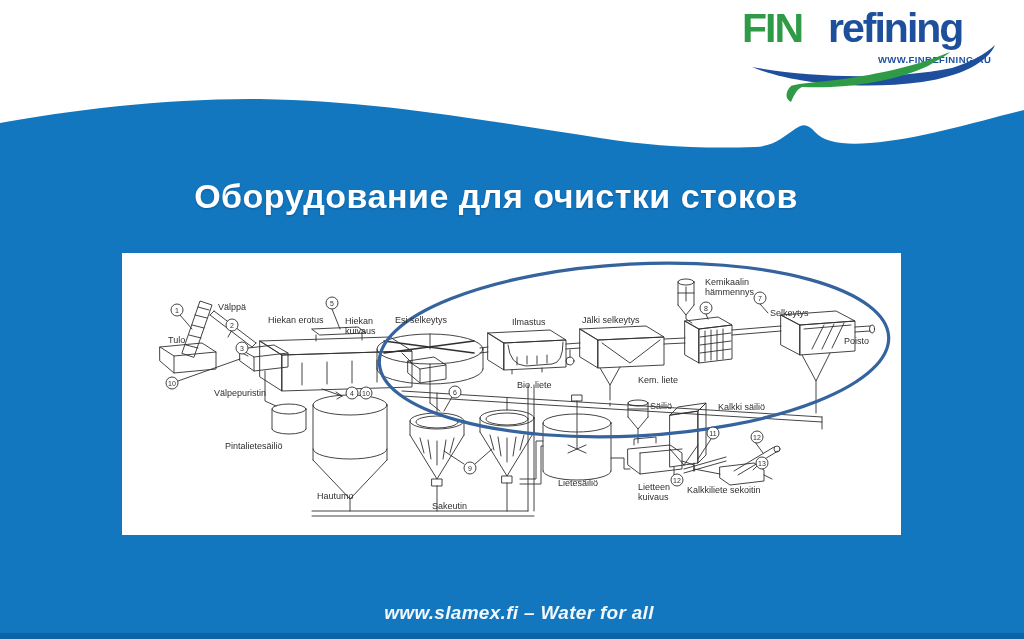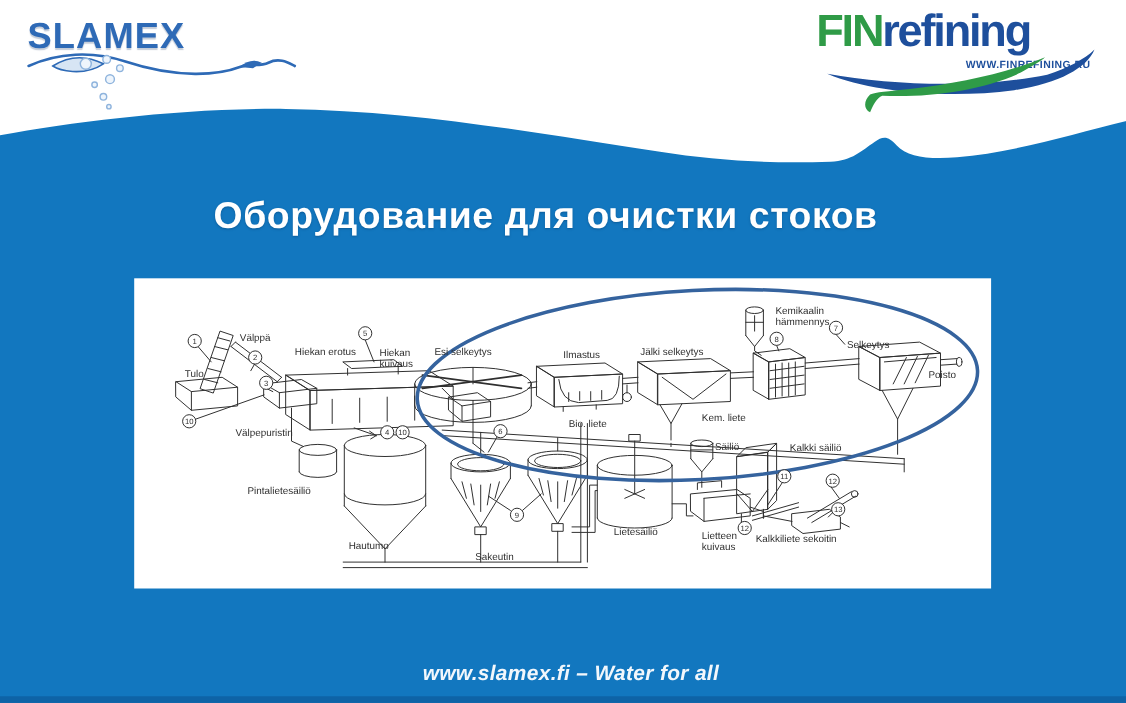--- a/index.html
+++ b/index.html
@@ -15,21 +15,21 @@
   .bottom-strip{position:absolute;left:0;bottom:0;width:1024px;height:6px;background:var(--strip);}
   
   .slamex{position:absolute;left:25px;top:16px;width:250px;}
   .slamex-text{font-size:33px;font-weight:bold;letter-spacing:1px;color:var(--slamex);
     text-shadow:0 1px 1px rgba(20,50,100,.25);line-height:1;}
   .slamex-art{position:absolute;left:-3px;top:28px;width:250px;height:70px;}
   
   .finref{position:absolute;left:742px;top:8px;width:280px;height:100px;}
   .finref-text{font-size:41px;font-weight:bold;letter-spacing:-2px;line-height:1;white-space:nowrap;}
   .finref-text .fin{color:var(--fingreen);}
-  .finref-text .refining{color:var(--finblue);}
+  .finref-text .refining{color:var(--finblue);margin-left:26px;}
   .finref-url{position:absolute;left:136px;top:46px;font-size:9.5px;font-weight:bold;
     letter-spacing:.4px;color:var(--finblue);white-space:nowrap;}
   .finref-swoosh{position:absolute;left:0px;top:34px;width:272px;height:72px;}
   
   .title{position:absolute;left:0;right:0;top:177px;text-align:center;transform:translateX(-16px);
     color:#fff;font-size:34px;font-weight:bold;letter-spacing:.5px;
     text-shadow:0 1px 2px rgba(0,40,80,.35);}
   
   .panel{position:absolute;left:122px;top:253px;width:779px;height:282px;background:#fff;}
   .panel svg{display:block;width:779px;height:282px;}
@@ -46,37 +46,20 @@
 
   <svg class="wave-svg" viewBox="0 0 1024 80" preserveAspectRatio="none">
     <path fill="#ffffff" d="M0,0 L1024,0 L1024,20
       C975,32 920,49 870,53 C845,55 825,53 815,42 C808,34 803,33 795,39
       C783,47 775,56 755,57 C700,59 650,56 600,48 C480,30 380,11 260,9
       C170,8 70,20 0,33 Z"></path>
   </svg>
 
   <div class="bottom-strip"></div>
 
-  <div class="slamex">
-    <div class="slamex-text">SLAMEX</div>
-    <svg class="slamex-art" viewBox="0 0 250 70">
-      <path d="M4,16 C30,4 62,2 92,12 C140,28 178,24 196,17 C206,13 214,17 222,13 C232,8 240,13 246,16" fill="none" stroke="#2E6AB6" stroke-width="2.4" stroke-linecap="round"></path>
-      <path d="M26,16 Q48,2 72,14 Q60,22 44,21 Q32,20 26,16 Z" fill="#d7e5f4" stroke="#2E6AB6" stroke-width="1.4"></path>
-      <path d="M196,17 Q206,8 216,13 L208,18 Z" fill="#2E6AB6"></path>
-      <g fill="#eef5fc" stroke="#8FB4DD" stroke-width="1.3">
-        <circle cx="56" cy="14" r="5"></circle>
-        <circle cx="75" cy="10" r="3.5"></circle>
-        <circle cx="87" cy="18" r="3"></circle>
-        <circle cx="78" cy="28" r="4"></circle>
-        <circle cx="64" cy="33" r="2.5"></circle>
-        <circle cx="72" cy="44" r="3"></circle>
-        <circle cx="77" cy="53" r="2"></circle>
-      </g>
-    </svg>
-  </div>
 
   <div class="finref">
     <div class="finref-text"><span class="fin">FIN</span><span class="refining">refining</span></div>
     <div class="finref-url">WWW.FINREFINING.RU</div>
     <svg class="finref-swoosh" viewBox="0 0 272 72">
       <path fill="#1E4F9C" d="M10,25 C70,36 150,38 210,26 C228,20 244,12 253,3
             C246,20 220,34 180,40 C120,48 50,42 10,25 Z"></path>
       <path fill="#2F9B47" d="M208,10 C175,24 130,34 85,39 C65,41 54,42 49,44
             C43,50 43,57 49,60 C52,53 55,47 60,45 C102,47 152,40 186,24
             C196,18 204,14 208,10 Z"></path>

